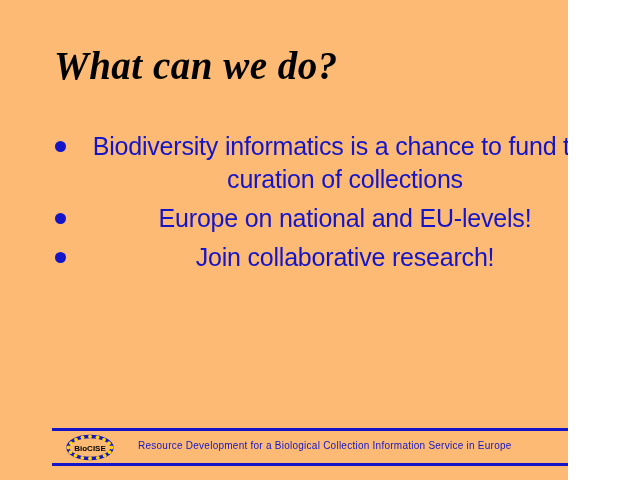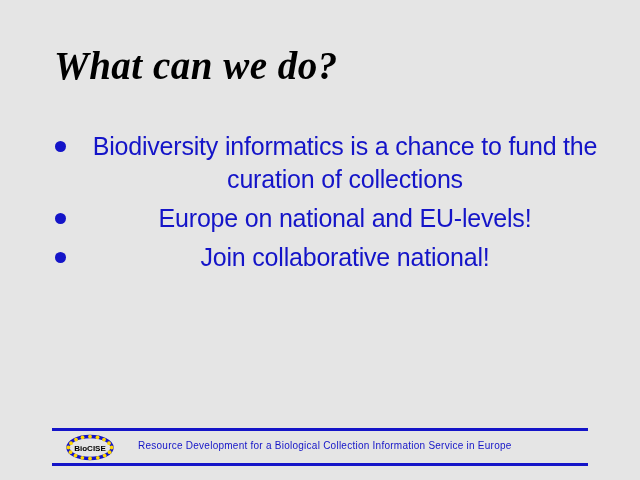--- a/index.html
+++ b/index.html
@@ -2,23 +2,23 @@
 <html><head>
 <meta charset="utf-8">
 <style>
   html, body {
     margin: 0;
     padding: 0;
     background: #ffffff;
   }
   #slide {
     position: relative;
-    width: 640px;
+    width: 568px;
     height: 480px;
-    background: #e5e5e5;
+    background: #fdba74;
     overflow: hidden;
     font-family: "Liberation Sans", sans-serif;
   }
 
   
   #slide-title {
     position: absolute;
     left: 54px;
     top: 44px;
     width: 540px;
@@ -115,21 +115,21 @@
     <li class="bullet-item">
       <span class="bullet-marker"></span>
       <span class="bullet-text">Biodiversity informatics is a chance to fund the curation of collections</span>
     </li>
     <li class="bullet-item">
       <span class="bullet-marker"></span>
       <span class="bullet-text">Europe on national and EU-levels!</span>
     </li>
     <li class="bullet-item">
       <span class="bullet-marker"></span>
-      <span class="bullet-text">Join collaborative national!</span>
+      <span class="bullet-text">Join collaborative research!</span>
     </li>
   </ul>
 
   <div id="footer">
     <div class="footer-rule" id="footer-rule-top"></div>
     <div class="footer-rule" id="footer-rule-bottom"></div>
 
     <div id="footer-logo">
       <svg width="52" height="27" viewBox="0 0 52 27" xmlns="http://www.w3.org/2000/svg">
         <ellipse cx="26" cy="13.5" rx="22" ry="11" fill="none" stroke="#1414c8" stroke-width="3.4"></ellipse>

